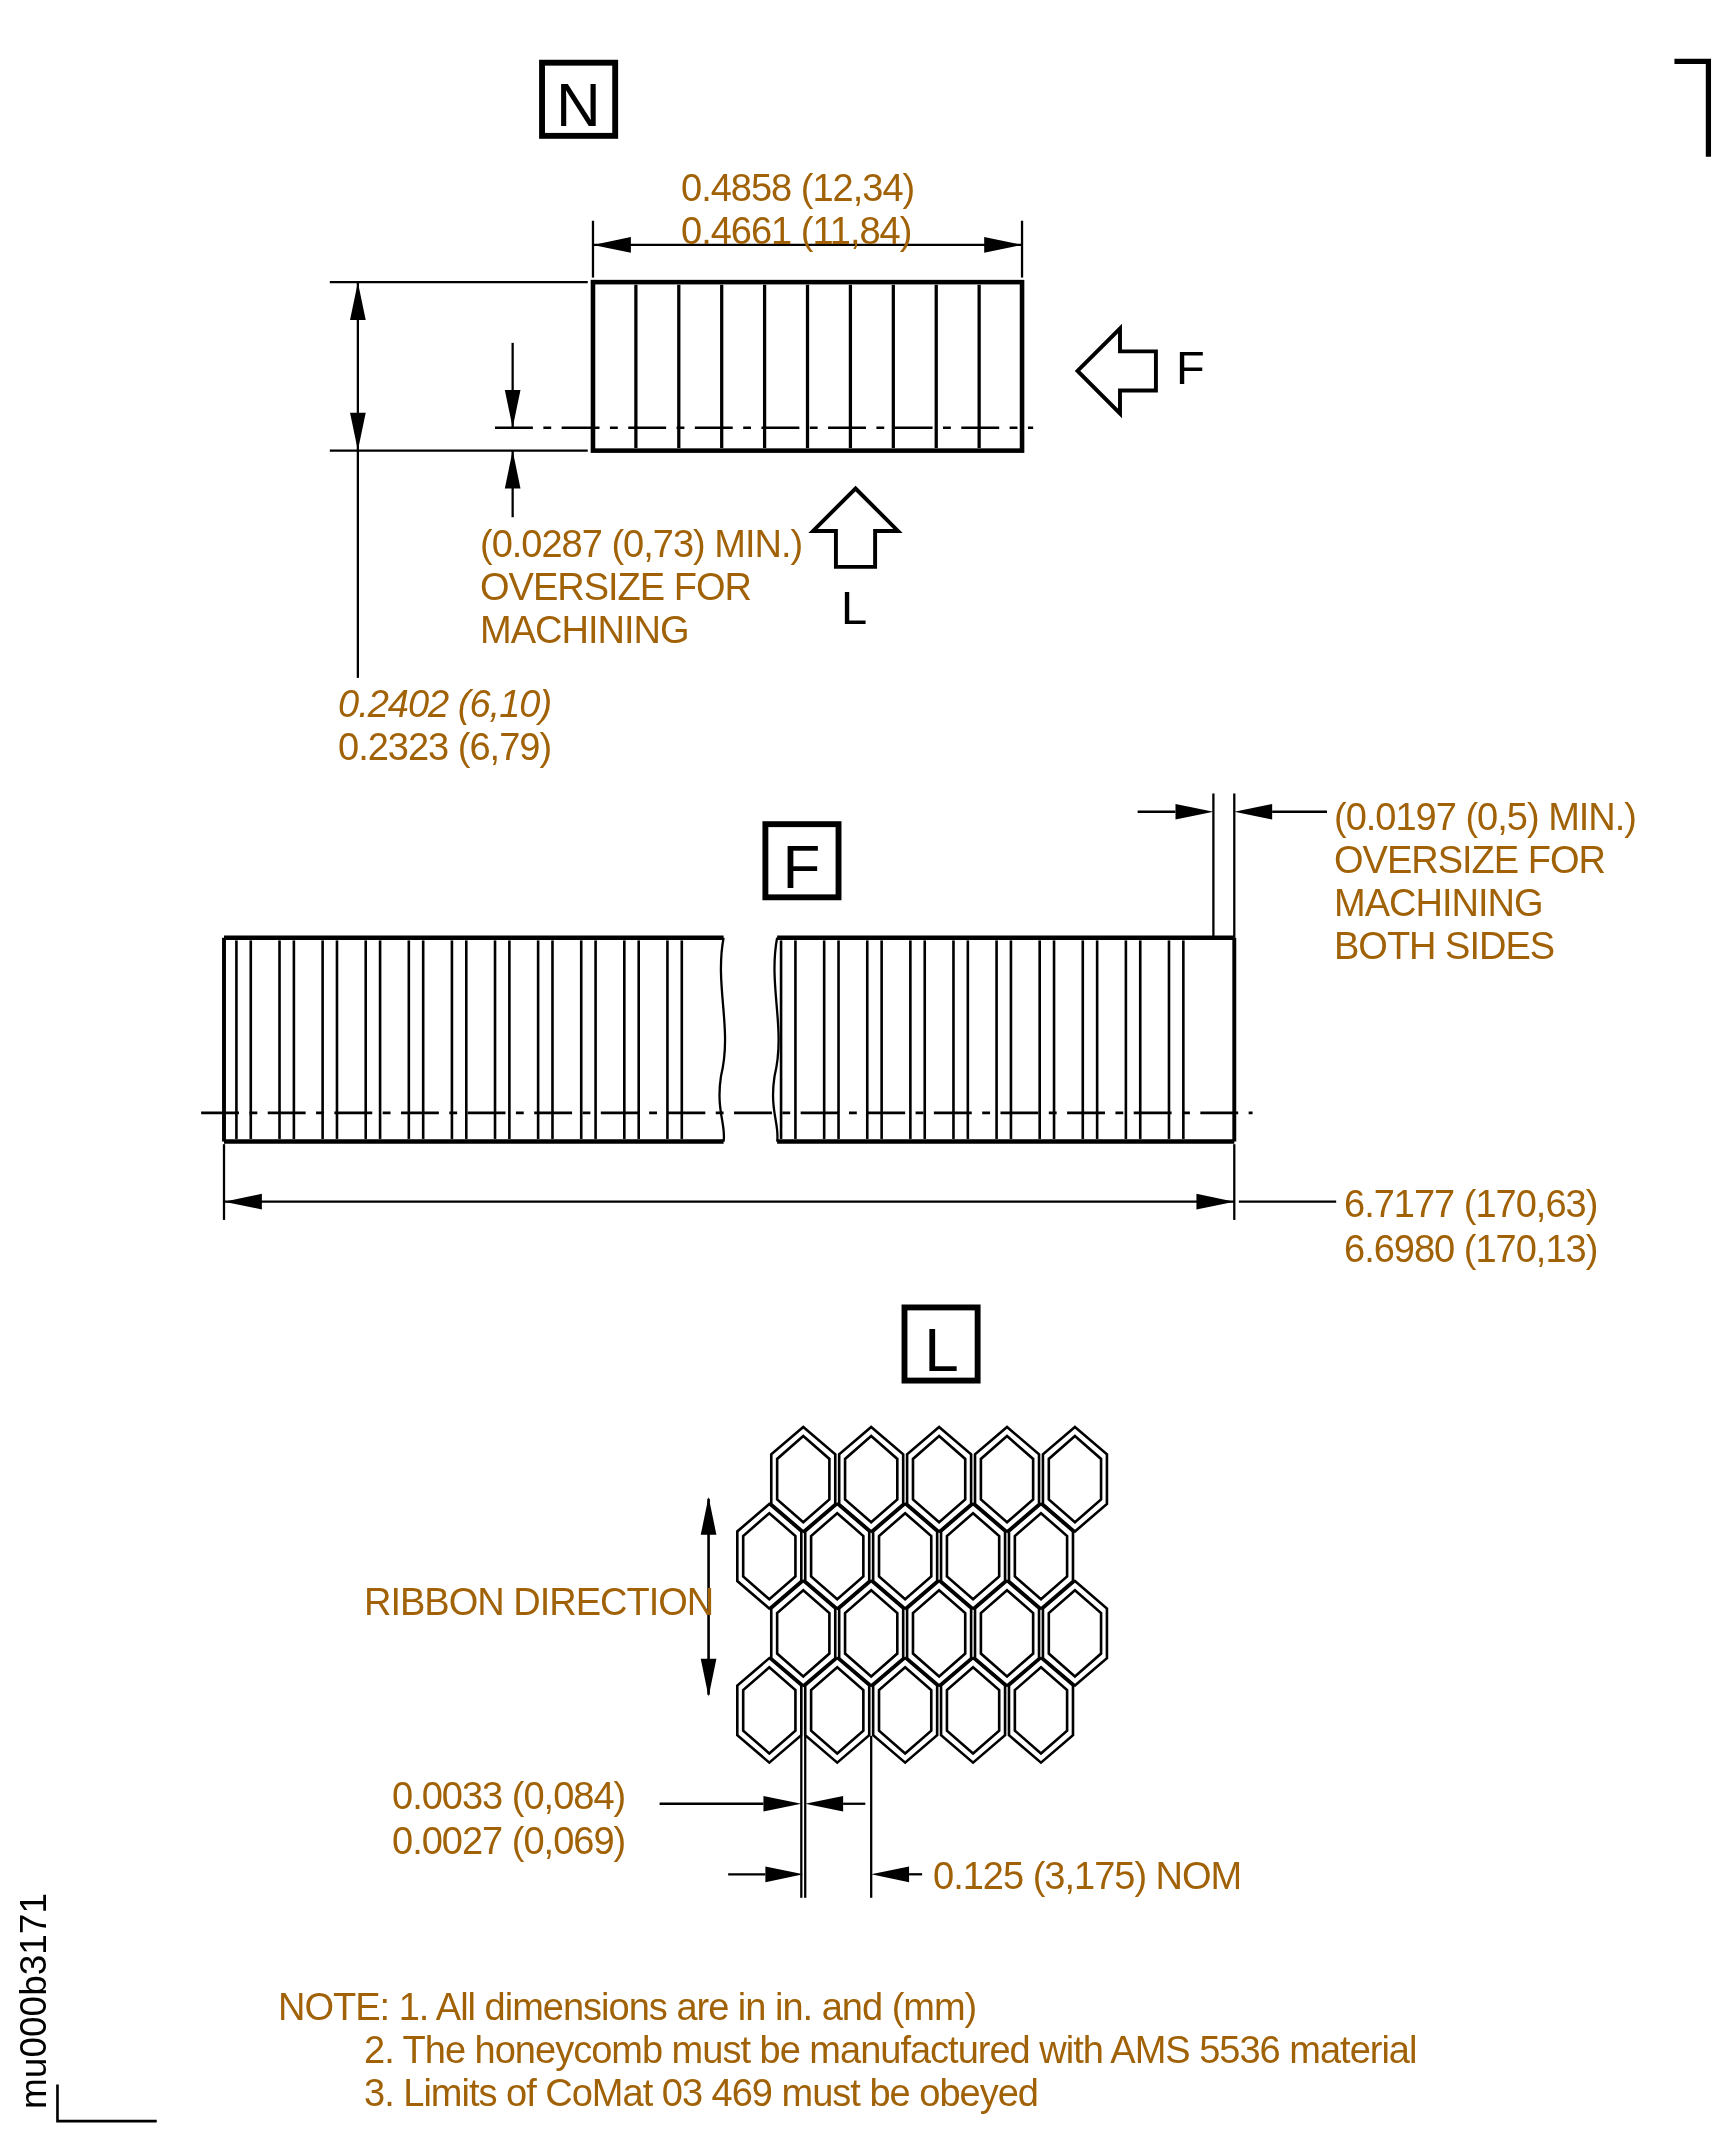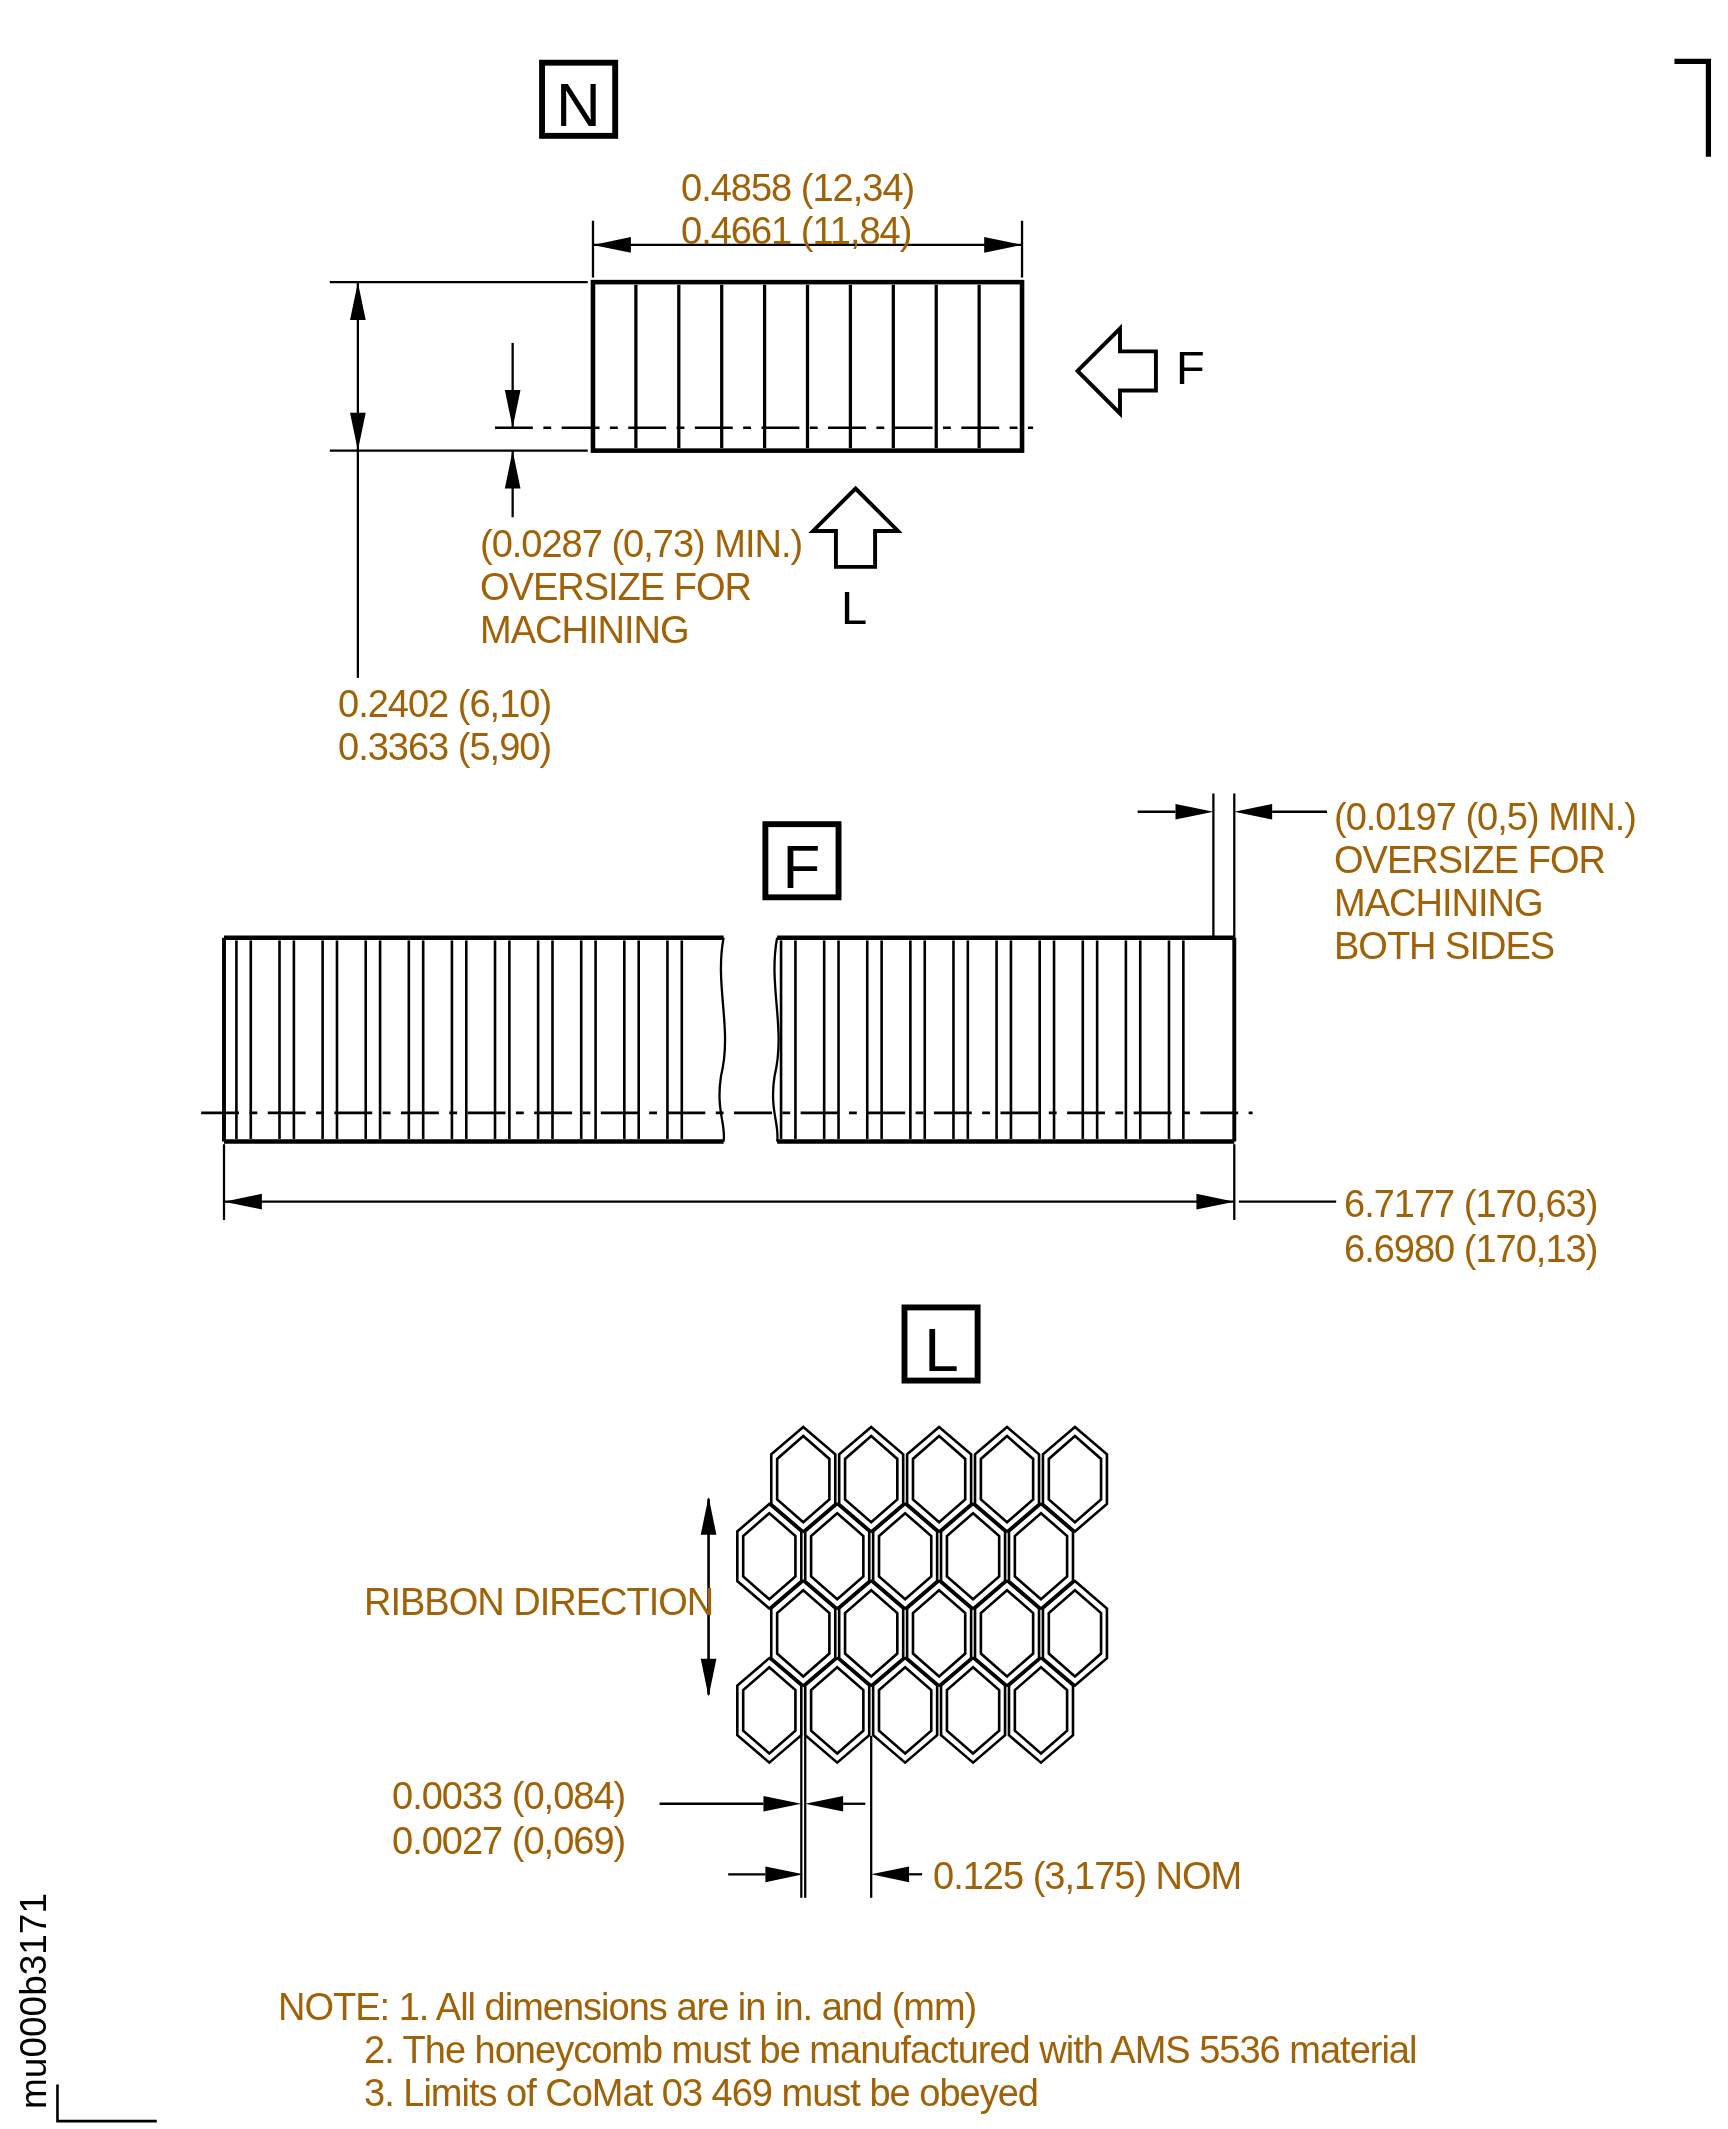--- a/index.html
+++ b/index.html
@@ -266,22 +266,22 @@
   <div class="t" style="left:681px;top:167px;">0.4858 (12,34)</div>
   <div class="t" style="left:681px;top:210px;">0.4661 (11,84)</div>
 
   <div class="forceletter" style="left:1176px;top:340px;">F</div>
   <div class="forceletter" style="left:841px;top:580px;">L</div>
 
   <div class="t" style="left:480px;top:523px;">(0.0287 (0,73) MIN.)</div>
   <div class="t" style="left:480px;top:566px;">OVERSIZE FOR</div>
   <div class="t" style="left:480px;top:609px;">MACHINING</div>
 
-  <div class="t" style="left:338px;top:683px;">0.2402 (6,10)</div>
-  <div class="t" style="left:338px;top:726px;">0.3363 (5,90)</div>
+  <div class="t" style="left:338px;top:683px;font-style:italic;">0.2402 (6,10)</div>
+  <div class="t" style="left:338px;top:726px;">0.2323 (6,79)</div>
 
   <div class="boxletter" style="left:765px;top:831px;">F</div>
 
   <div class="t" style="left:1334px;top:796px;">(0.0197 (0,5) MIN.)</div>
   <div class="t" style="left:1334px;top:839px;">OVERSIZE FOR</div>
   <div class="t" style="left:1334px;top:882px;">MACHINING</div>
   <div class="t" style="left:1334px;top:925px;">BOTH SIDES</div>
 
   <div class="t" style="left:1344px;top:1183px;">6.7177 (170,63)</div>
   <div class="t" style="left:1344px;top:1228px;text-align:center;">6.6980 (170,13)</div>

